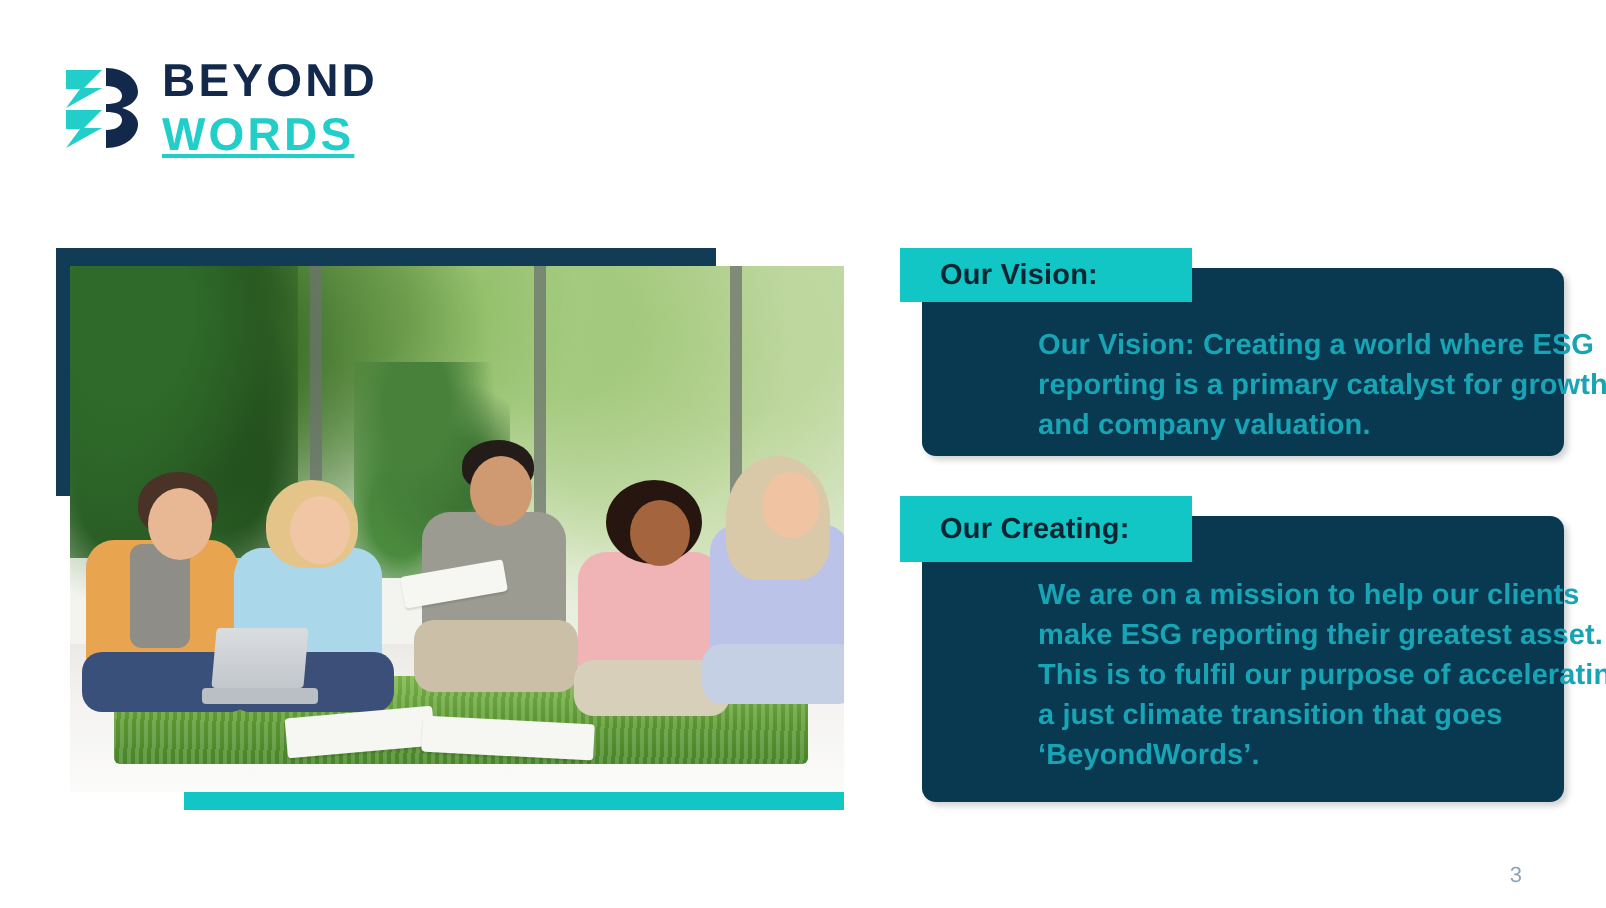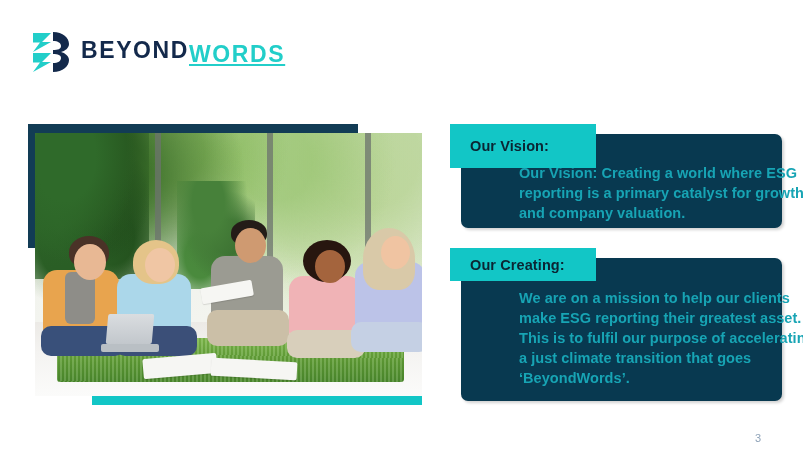--- a/index.html
+++ b/index.html
@@ -7,21 +7,21 @@
   body {
     background:#ffffff;
     font-family:"Liberation Sans", sans-serif;
     position:relative;
     overflow:hidden;
   }
 
   
   .logo { position:absolute; left:31px; top:29px; display:flex; align-items:center; gap:10px; }
   .logo-mark { width:40px; height:46px; display:block; }
-  .logo-text { display:flex; flex-direction:row; justify-content:center; line-height:1; }
+  .logo-text { display:flex; flex-direction:column; justify-content:center; line-height:1; }
   .logo-line1 {
     font-size:23px; font-weight:bold; letter-spacing:1.6px;
     color:#13294B;
   }
   .logo-line2 {
     font-size:23px; font-weight:bold; letter-spacing:1.6px;
     color:#22CEC9; margin-top:4px;text-decoration:underline;
   }
 
   
@@ -115,21 +115,21 @@
     letter-spacing:.1px;
   }
   .panel-text {
     position:absolute; color:#17A4B4; font-size:14.5px; font-weight:bold;
     line-height:1.38; letter-spacing:.05px;margin-left:48px;
   }
 
   
   #vision-panel { left:450px; top:124px; width:332px; height:104px; }
   #vision-panel .panel-body { left:11px; top:10px; width:321px; height:94px; }
-  #vision-panel .panel-head { left:0; top:0; width:146px; height:44px; }
+  #vision-panel .panel-head { left:0; top:0; width:146px; height:27px; }
   #vision-panel .panel-text { left:21px; top:39px; width:292px; }
 
   
   #mission-panel { left:450px; top:248px; width:332px; height:153px; }
   #mission-panel .panel-body { left:11px; top:10px; width:321px; height:143px; }
   #mission-panel .panel-head { left:0; top:0; width:146px; height:33px; }
   #mission-panel .panel-text { left:21px; top:40px; width:300px; }
 
   
   .page-number {

